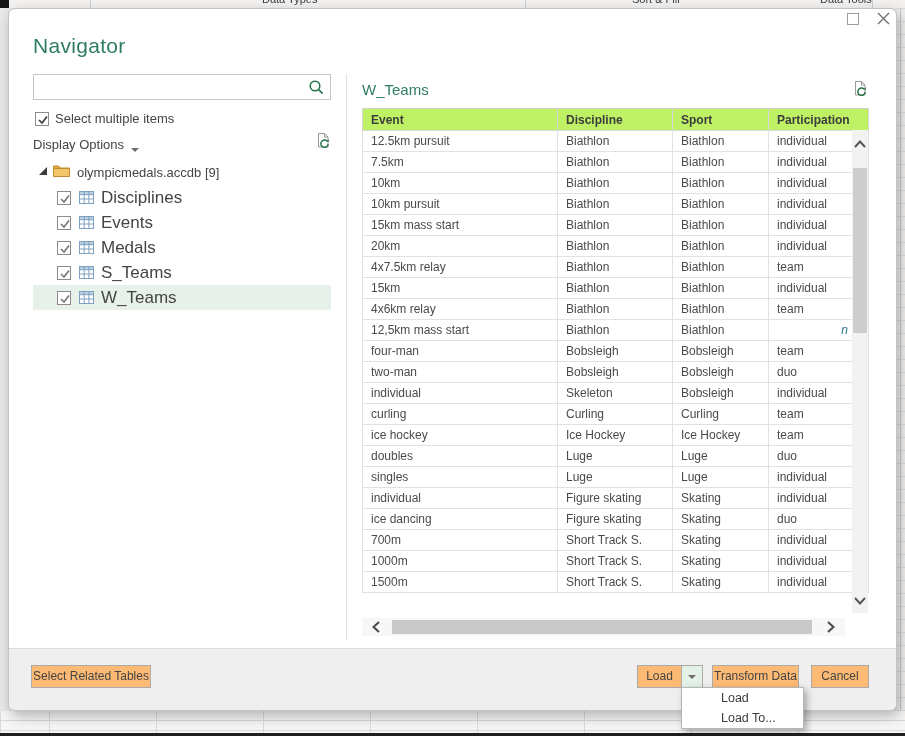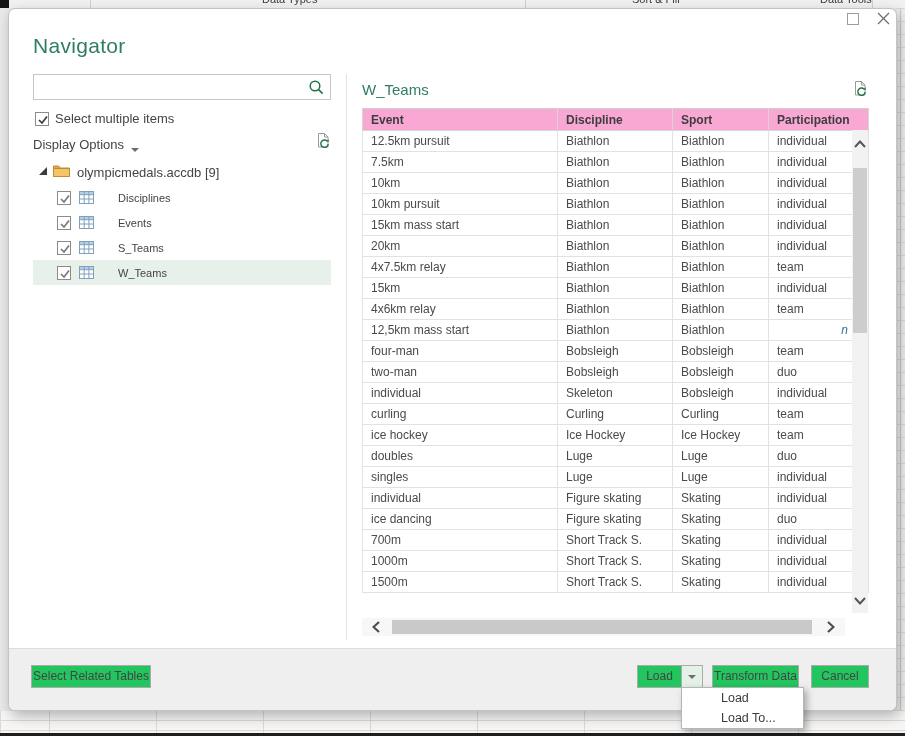--- a/index.html
+++ b/index.html
@@ -59,30 +59,30 @@
   .refresh-left { left:306px; top:124px; cursor:pointer; }
   .refresh-right { left:843px; top:72px; cursor:pointer; }
 
   .tree-root { left:24px; top:151px; height:24px; display:flex; align-items:center; cursor:pointer; }
   .tri-exp { width:0; height:0; border-bottom:8px solid #3c3c3c; border-left:8px solid transparent; margin:0 6px 2px 6px; }
   .tree-root .lbl { margin-left:7px; font-size:13px; color:#444; }
   .tree-rows { left:24px; top:176px; width:298px; }
   .tree-row { height:25px; display:flex; align-items:center; padding-left:24px; cursor:pointer; }
   .tree-row.selected { background:#e7f1ea; }
   .tree-row .tbl-ic { margin-left:8px; display:inline-flex; }
-  .tree-row .tree-label { margin-left:24px; font-size:11px; color:#444; }
+  .tree-row .tree-label { margin-left:7px; font-size:17px; color:#444; }
 
   .v-divider { left:337px; top:65px; width:1px; height:566px; background:#e2e2e2; }
 
   
   .prev-title { left:353px; top:72px; font-size:15px; color:#2f7d64; }
   .prev-table { left:353px; top:99px; width:506px; border-collapse:collapse; table-layout:fixed; }
   .prev-table th {
     height:22px; font-size:12px; font-weight:bold; color:#3d3d3d; text-align:left;
-    padding:0 0 0 8px; background:#f9a8d4; border:1px solid #d6d6d6; border-top:1px solid #cfcfcf;
+    padding:0 0 0 8px; background:#bef264; border:1px solid #d6d6d6; border-top:1px solid #cfcfcf;
   }
   .prev-table td {
     height:21px; font-size:12px; color:#4a4a4a; padding:0 0 0 8px;
     border:1px solid #e2e2e2; background:#fff; white-space:nowrap; overflow:hidden;
   }
   .prev-table td.null-cell { font-style:italic; color:#2d7a93; text-align:right; padding-right:20px; }
 
   
   .vscroll { left:843px; top:121px; width:16px; height:483px; background:#f2f2f2; }
   .vscroll .arr { position:absolute; left:2px; width:12px; height:16px; display:flex; align-items:center; justify-content:center; cursor:pointer; }
@@ -93,21 +93,21 @@
   .hscroll .arr { position:absolute; top:3px; width:16px; height:12px; display:flex; align-items:center; justify-content:center; cursor:pointer; }
   .hscroll .arr.left { left:6px; } .hscroll .arr.right { right:6px; }
   .hscroll .thumb { position:absolute; left:30px; top:2px; width:420px; height:14px; background:#c9c9c9; cursor:pointer; }
 
   
   .footer {
     left:0; top:639px; width:887px; height:62px; background:#efefef;
     border-top:1px solid #dcdcdc; border-radius:0 0 7px 7px;
   }
   .btn {
-    position:absolute; top:16px; height:23px; background:#22c55e; border:1px solid #ababab;
+    position:absolute; top:16px; height:23px; background:#fdba74; border:1px solid #ababab;
     font-size:12px; color:#444; font-family:inherit; cursor:pointer; text-align:center; line-height:21px;
   }
   .btn-related { left:22px; width:120px; }
   .btn-load { left:628px; width:45px; }
   .btn-load-arrow { left:672px; width:22px; background:#e3f1e7; display:flex; align-items:center; justify-content:center; }
   .btn-transform { left:703px; width:87px; }
   .btn-cancel { left:802px; width:58px; }
 
   
   .load-menu {
@@ -215,20 +215,37 @@
         <span class="tbl-ic">
           <svg width="15" height="13" viewBox="0 0 15 13">
             <rect x="0.5" y="0.5" width="14" height="12" fill="#fff" stroke="#7fa0bf"></rect>
             <rect x="0.5" y="0.5" width="14" height="3.2" fill="#b9cfe2" stroke="#7fa0bf"></rect>
             <line x1="5.2" y1="0.5" x2="5.2" y2="12.5" stroke="#7fa0bf"></line>
             <line x1="9.9" y1="0.5" x2="9.9" y2="12.5" stroke="#7fa0bf"></line>
             <line x1="0.5" y1="8" x2="14.5" y2="8" stroke="#7fa0bf"></line>
           </svg>
         </span>
         <span class="tree-label">Events</span>
+      </div>
+      <div class="tree-row">
+        <span class="cb">
+          <svg width="14" height="14" viewBox="0 0 14 14">
+            <polyline points="3,7 6,10 11,3.5" fill="none" stroke="#7a7a7a" stroke-width="1.7"></polyline>
+          </svg>
+        </span>
+        <span class="tbl-ic">
+          <svg width="15" height="13" viewBox="0 0 15 13">
+            <rect x="0.5" y="0.5" width="14" height="12" fill="#fff" stroke="#7fa0bf"></rect>
+            <rect x="0.5" y="0.5" width="14" height="3.2" fill="#b9cfe2" stroke="#7fa0bf"></rect>
+            <line x1="5.2" y1="0.5" x2="5.2" y2="12.5" stroke="#7fa0bf"></line>
+            <line x1="9.9" y1="0.5" x2="9.9" y2="12.5" stroke="#7fa0bf"></line>
+            <line x1="0.5" y1="8" x2="14.5" y2="8" stroke="#7fa0bf"></line>
+          </svg>
+        </span>
+        <span class="tree-label">Medals</span>
       </div>
       <div class="tree-row">
         <span class="cb">
           <svg width="14" height="14" viewBox="0 0 14 14">
             <polyline points="3,7 6,10 11,3.5" fill="none" stroke="#7a7a7a" stroke-width="1.7"></polyline>
           </svg>
         </span>
         <span class="tbl-ic">
           <svg width="15" height="13" viewBox="0 0 15 13">
             <rect x="0.5" y="0.5" width="14" height="12" fill="#fff" stroke="#7fa0bf"></rect>

